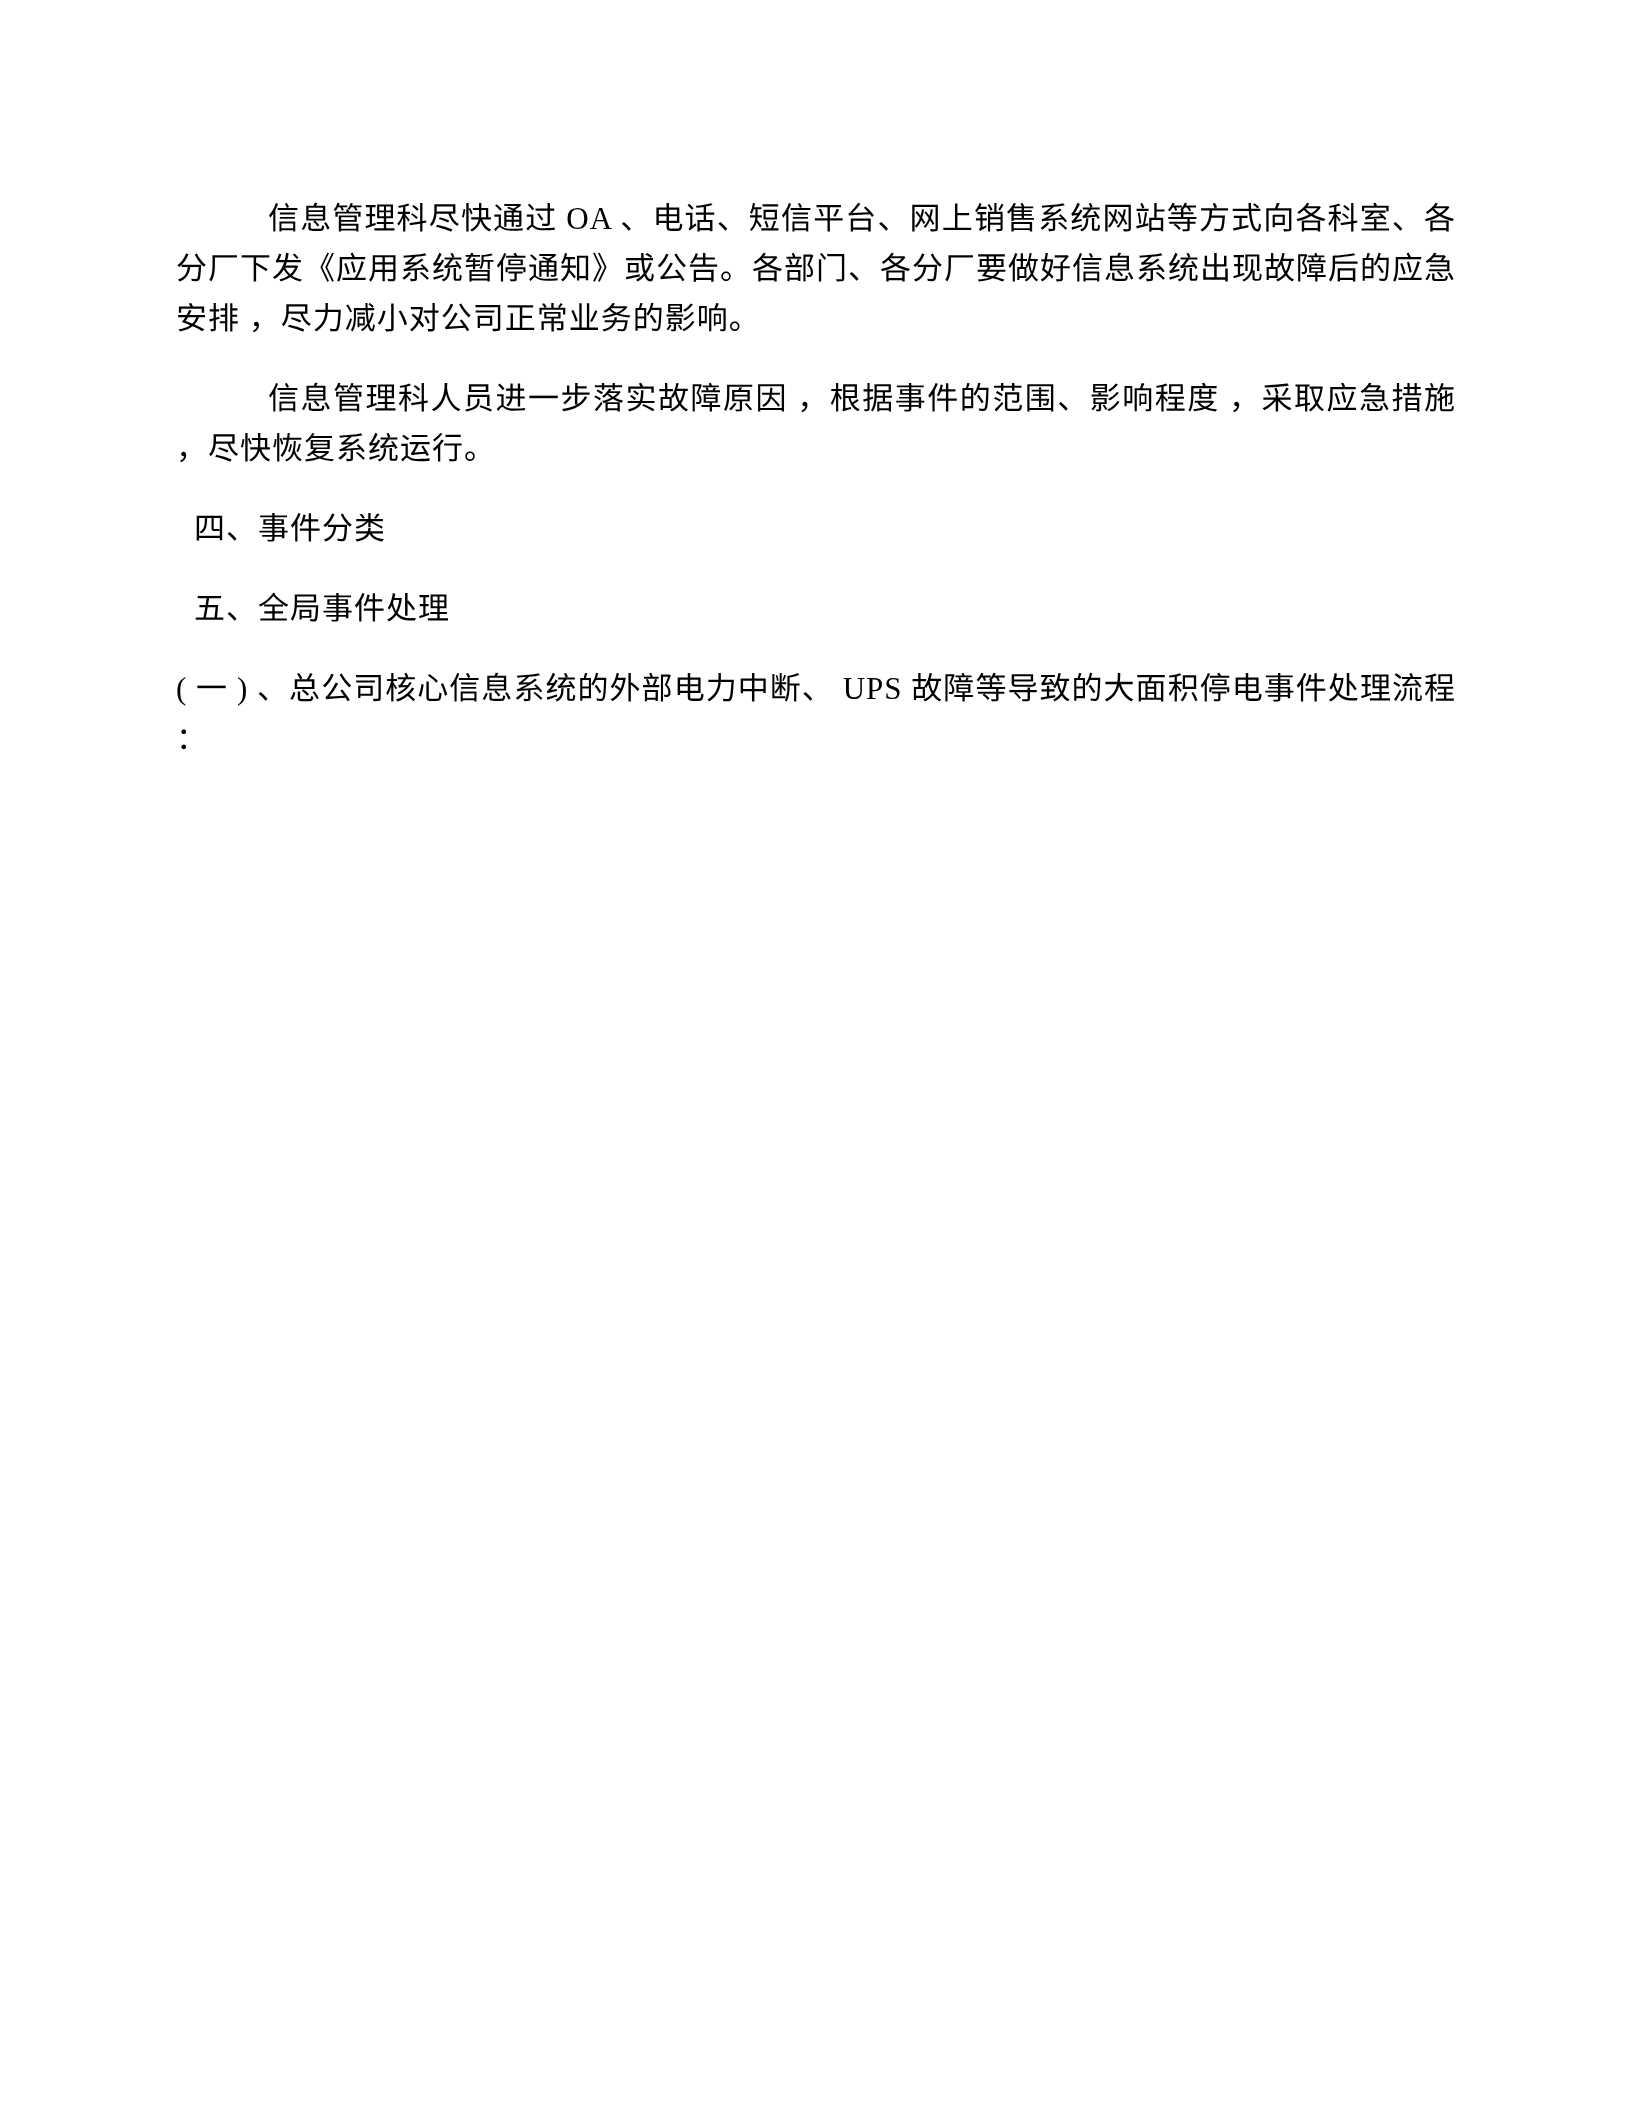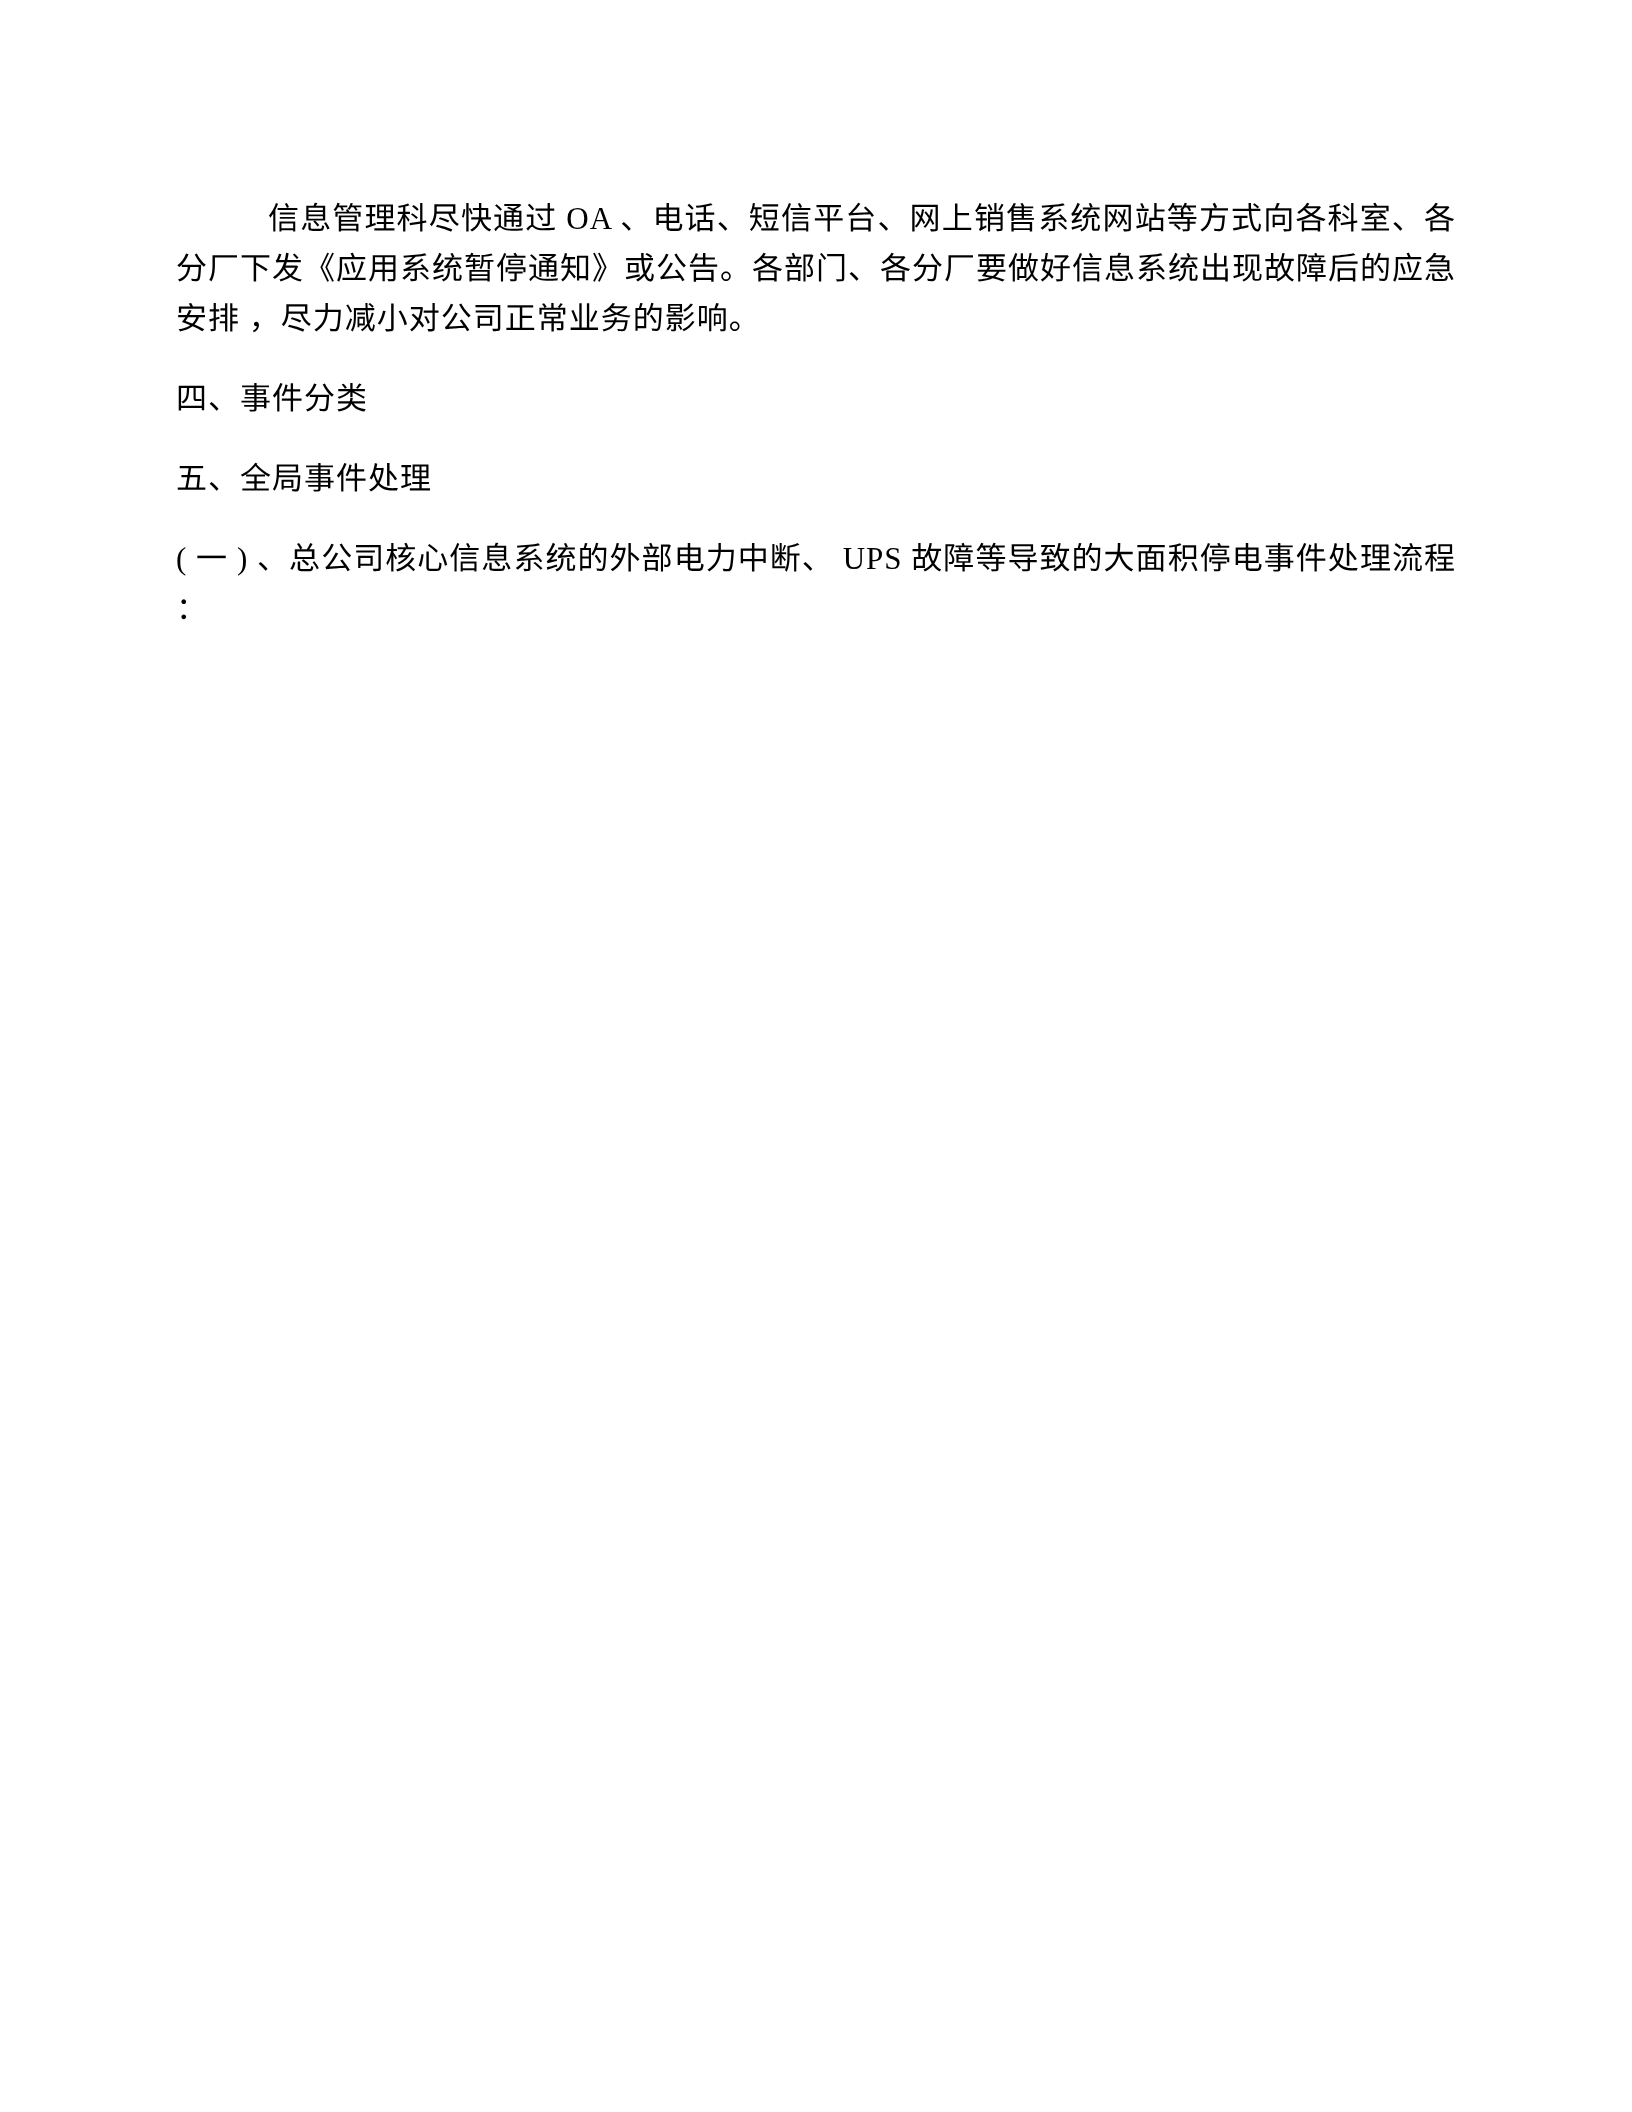--- a/index.html
+++ b/index.html
@@ -29,33 +29,34 @@
     text-align: justify;
     letter-spacing: 1px;
     word-break: break-all;
   }
   .para.indent {
     text-indent: 92px;
   }
   .heading {
     font-size: 31px;
     line-height: 50px;
-    margin: 0 0 30px 0;
+    margin: 0 0 30px 18px;
     text-align: left;
     letter-spacing: 1px;
   }
 </style>
 </head>
 <body>
 
 <div class="page">
   <div class="content">
 
     <p class="para indent">信息管理科尽快通过 OA 、电话、短信平台、网上销售系统网站等方式向各科室、各分厂下发《应用系统暂停通知》或公告。各部门、各分厂要做好信息系统出现故障后的应急安排 ，尽力减小对公司正常业务的影响。</p>
 
+    <p class="para indent">信息管理科人员进一步落实故障原因 ，根据事件的范围、影响程度 ，采取应急措施 ，尽快恢复系统运行。</p>
 
 
     <p class="heading">四、事件分类</p>
 
 
     <p class="heading">五、全局事件处理</p>
 
     <p class="para">( 一 ) 、总公司核心信息系统的外部电力中断、 UPS 故障等导致的大面积停电事件处理流程 ：</p>
 
   </div>

